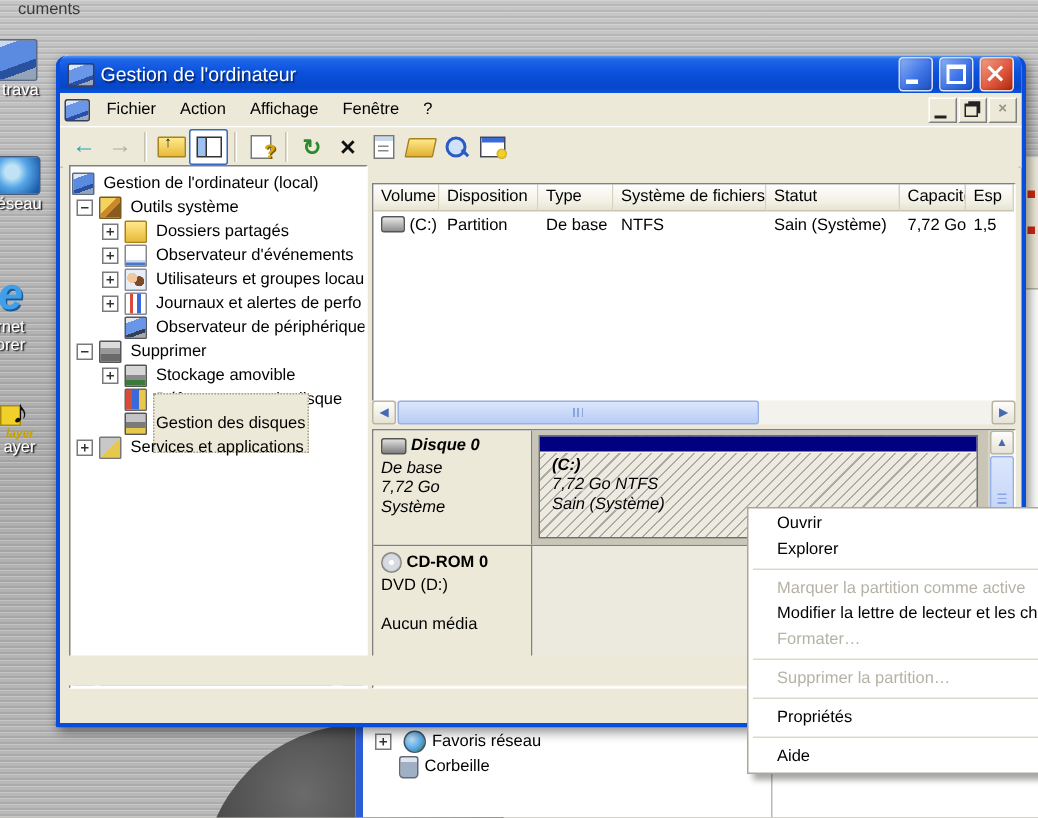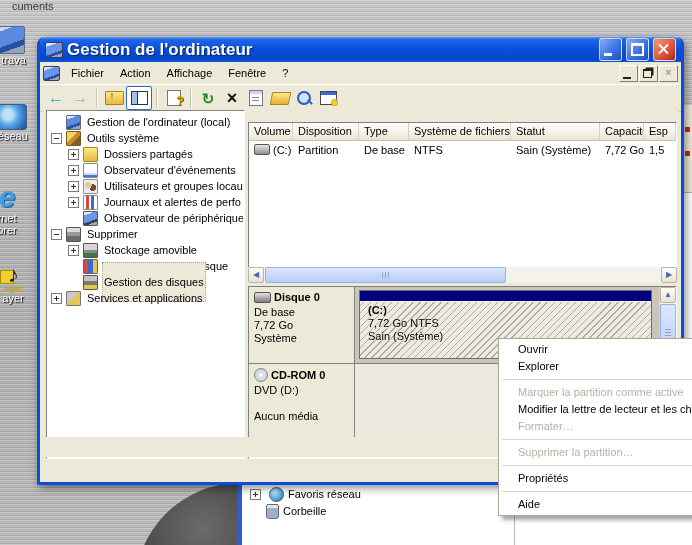--- a/index.html
+++ b/index.html
@@ -41,21 +41,21 @@
   .rstrip{position:absolute;left:679px;top:105px;width:13px;height:378px;background:#fdfdfb;}
   .rstrip .top{height:87px;background:#ece9d8;border-bottom:1px solid #b5b1a0;position:relative;}
   .rdot{position:absolute;right:2px;width:5px;height:5px;background:#cc2b12;}
 
   
   .win{position:absolute;left:37px;top:37px;width:641px;height:445px;background:#ece9d8;
     border:3px solid #0b4ddb;border-top:none;border-radius:8px 8px 2px 2px;
     box-shadow:2px 3px 8px rgba(0,0,0,.45);}
   .titlebar{height:25px;border-radius:6px 6px 0 0;display:flex;align-items:center;padding:0 5px;gap:4px;
     background:linear-gradient(180deg,#5a9bf4 0%,#1f66e8 10%,#0b51dd 45%,#0646c8 86%,#0a55de 100%);}
-  .ttext{color:#fff;font-weight:bold;font-size:17px;flex:1;text-shadow:1px 1px 1px rgba(0,0,0,.55);
+  .ttext{color:#fff;font-weight:normal;font-size:13px;flex:1;text-shadow:1px 1px 1px rgba(0,0,0,.55);
     white-space:nowrap;overflow:hidden;}
   .sysicon{width:16px;height:14px;border:1px solid #33405e;border-radius:2px;
     background:linear-gradient(160deg,#dfe7f5 0 20%,#6a96e8 20% 65%,#2a4fa8 65% 80%,#9aa8bc 80%);}
   .capbtn{width:21px;height:21px;border-radius:3px;border:1px solid rgba(255,255,255,.75);
     position:relative;box-shadow:inset 0 0 2px rgba(0,0,0,.3);}
   .capbtn.min,.capbtn.max{background:linear-gradient(135deg,#8db2f7,#3e74e6 55%,#1f4fc0);}
   .capbtn.close{background:linear-gradient(135deg,#f2a086,#e0583d 55%,#b0280e);}
   .capbtn.min::after{content:"";position:absolute;left:4px;bottom:4px;width:8px;height:3px;background:#fff;}
   .capbtn.max::after{content:"";position:absolute;left:4px;top:4px;width:9px;height:8px;
     border:2px solid #fff;border-top-width:3px;}
@@ -100,21 +100,21 @@
   .g-con::after{content:"";position:absolute;right:-2px;bottom:-2px;width:7px;height:7px;border-radius:50%;
     background:radial-gradient(circle,#f2d02a 40%,#a8821a);}
 
   .client{position:absolute;top:73px;left:2px;right:2px;bottom:23px;background:#ece9d8;}
 
   
   .treepane{position:absolute;left:4px;top:0;width:197px;bottom:0;background:#fff;
     border:1px solid;border-color:#808080 #fff #fff #808080;overflow:hidden;}
   .trows{position:absolute;inset:3px 1px 17px 1px;overflow:hidden;}
   .trow{height:16px;display:flex;align-items:center;white-space:nowrap;font-size:11px;}
-  .trow.lv0{padding-left:18px;}
+  .trow.lv0{padding-left:0;}
   .trow.lv1{padding-left:3px;}
   .trow.lv2{padding-left:20px;}
   .exp{width:9px;height:9px;border:1px solid #7a7a7a;background:#fff;position:relative;margin-right:4px;flex:none;}
   .exp::before{content:"";position:absolute;left:2px;top:4px;width:5px;height:1px;background:#333;}
   .exp.plus::after{content:"";position:absolute;left:4px;top:2px;width:1px;height:5px;background:#333;}
   .exp.hid{visibility:hidden;}
   .ti{width:13px;height:13px;flex:none;margin-right:4px;border-radius:1px;}
   .tlabel{padding:0 2px;line-height:14px;}
   .trow.sel .tlabel{background:#ece9d8;border:1px dotted #a39f8a;padding:12px 1px;}
   .i-computer{background:linear-gradient(160deg,#dfe7f5 0 20%,#5a8be0 20% 62%,#2a50a0 62% 78%,#93a3b8 78%);border:1px solid #5a6a80;}
@@ -156,21 +156,21 @@
   .c0{width:44px;}.c1{width:66px;}.c2{width:50px;}.c3{width:102px;}.c4{width:89px;}.c5{width:44px;}
   .c6{flex:1;}
   .vc.c0{display:flex;align-items:center;padding-left:3px;}
 
   .vol-hsb{position:absolute;top:157px;left:0;right:0;height:16px;background:#f3f2ec;}
 
   .bottompane{position:absolute;top:176px;left:0;right:0;bottom:20px;background:#fff;
     border:1px solid;border-color:#808080 #fff #fff #808080;overflow:hidden;}
   .drows{position:absolute;left:0;top:0;right:16px;bottom:0;}
   .drow{display:flex;border-bottom:1px solid #808080;}
-  .drow.d0{height:76px;}
+  .drow.d0{height:76px;font-style:italic;}
   .drow.d1{height:80px;border-bottom:none;}
   .dcard{width:95px;flex:none;background:#ece9d8;border-right:1px solid #808080;
     padding:4px 5px;font-size:11px;line-height:13px;box-sizing:content-box;}
   .dtitle{font-weight:bold;display:flex;align-items:center;gap:3px;margin-bottom:2px;}
   .ic-disk{width:15px;height:9px;border:1px solid #555;border-radius:2px;flex:none;
     background:linear-gradient(180deg,#e0e0e0,#7e7e7e);}
   .ic-cd{width:12px;height:12px;border-radius:50%;flex:none;border:1px solid #888;
     background:radial-gradient(circle,#fff 0 18%,#d8dce2 20% 55%,#aab2be 90%);}
   .dgraphic{flex:1;background:#c9c6b8;position:relative;}
   .dgraphic.empty{background:#eceade;}

